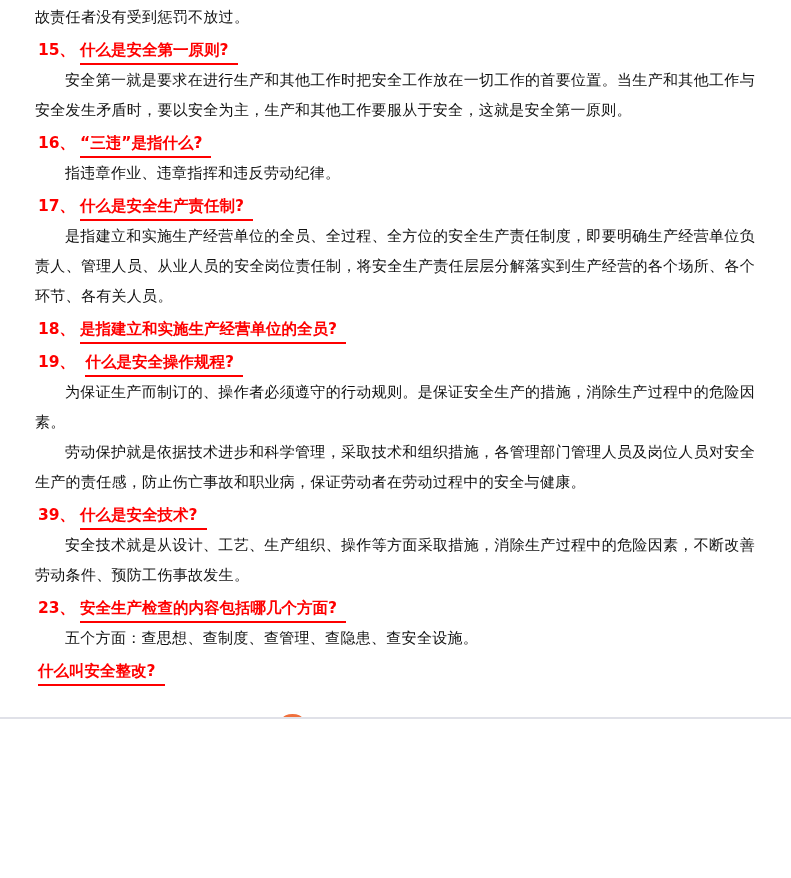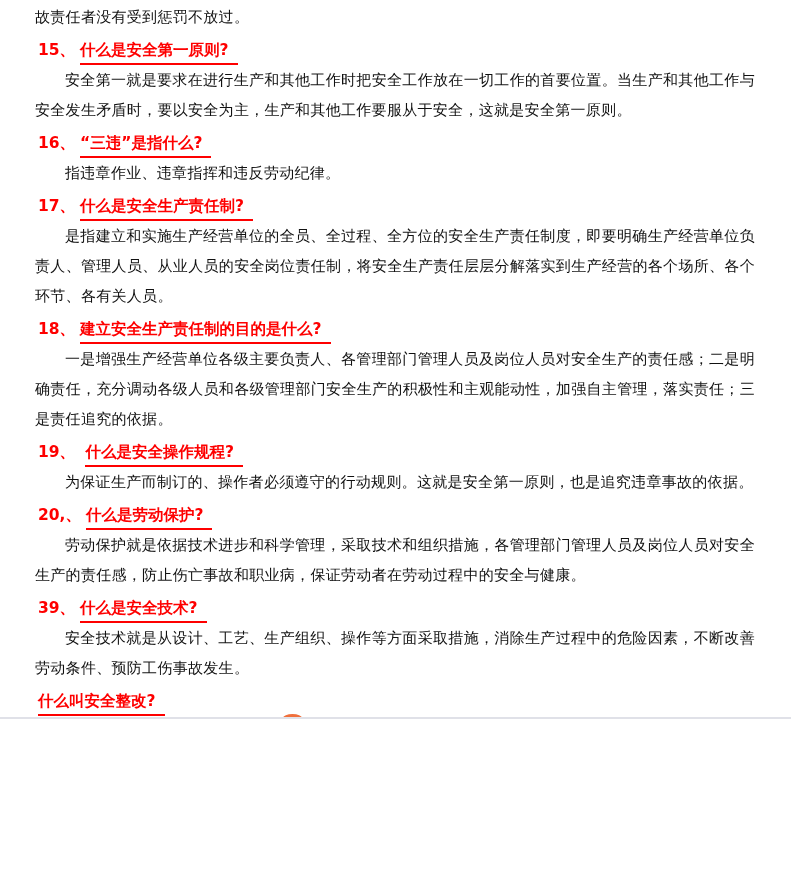--- a/index.html
+++ b/index.html
@@ -85,40 +85,42 @@
     <h3 class="qa-heading"><span class="qa-number">16、</span><span class="qa-question">“三违”是指什么?</span></h3>
     <p class="body-para answer">指违章作业、违章指挥和违反劳动纪律。</p>
   </section>
 
   <section class="qa-item">
     <h3 class="qa-heading"><span class="qa-number">17、</span><span class="qa-question">什么是安全生产责任制?</span></h3>
     <p class="body-para answer">是指建立和实施生产经营单位的全员、全过程、全方位的安全生产责任制度，即要明确生产经营单位负责人、管理人员、从业人员的安全岗位责任制，将安全生产责任层层分解落实到生产经营的各个场所、各个环节、各有关人员。</p>
   </section>
 
   <section class="qa-item">
-    <h3 class="qa-heading"><span class="qa-number">18、</span><span class="qa-question">建立安全生产责任制的目的是什么?</span></h3>
-    <p class="body-para answer">一是增强生产经营单位各级主要负责人、各管理部门管理人员及岗位人员对安全生产的责任感；二是明确责任，充分调动各级人员和各级管理部门安全生产的积极性和主观能动性，加强自主管理，落实责任；三是责任追究的依据。</p>
+    <h3 class="qa-heading"><span class="qa-number">18、</span><span class="qa-question">是指建立和实施生产经营单位的全员?</span></h3>
   </section>
 
   <section class="qa-item">
     <h3 class="qa-heading"><span class="qa-number">19、&nbsp;</span><span class="qa-question">什么是安全操作规程?</span></h3>
-    <p class="body-para answer">为保证生产而制订的、操作者必须遵守的行动规则。这就是安全第一原则，也是追究违章事故的依据。</p>
+    <p class="body-para answer">为保证生产而制订的、操作者必须遵守的行动规则。是保证安全生产的措施，消除生产过程中的危险因素。</p>
   </section>
 
   <section class="qa-item">
-    <h3 class="qa-heading"><span class="qa-number">20,、</span><span class="qa-question">什么是劳动保护?</span></h3>
     <p class="body-para answer">劳动保护就是依据技术进步和科学管理，采取技术和组织措施，各管理部门管理人员及岗位人员对安全生产的责任感，防止伤亡事故和职业病，保证劳动者在劳动过程中的安全与健康。</p>
   </section>
 
   <section class="qa-item">
     <h3 class="qa-heading"><span class="qa-number">39、</span><span class="qa-question">什么是安全技术?</span></h3>
     <p class="body-para answer">安全技术就是从设计、工艺、生产组织、操作等方面采取措施，消除生产过程中的危险因素，不断改善劳动条件、预防工伤事故发生。</p>
   </section>
 
 
+  <section class="qa-item">
+    <h3 class="qa-heading"><span class="qa-number">23、</span><span class="qa-question">安全生产检查的内容包括哪几个方面?</span></h3>
+    <p class="body-para answer">五个方面：查思想、查制度、查管理、查隐患、查安全设施。</p>
+  </section>
 
   <section class="qa-item">
     <h3 class="qa-heading"><span class="qa-question">什么叫安全整改?</span></h3>
 
   </section>
 </div>
 
   <div class="footer-ornament"></div>
   <div class="footer-divider"></div>
 </div>

